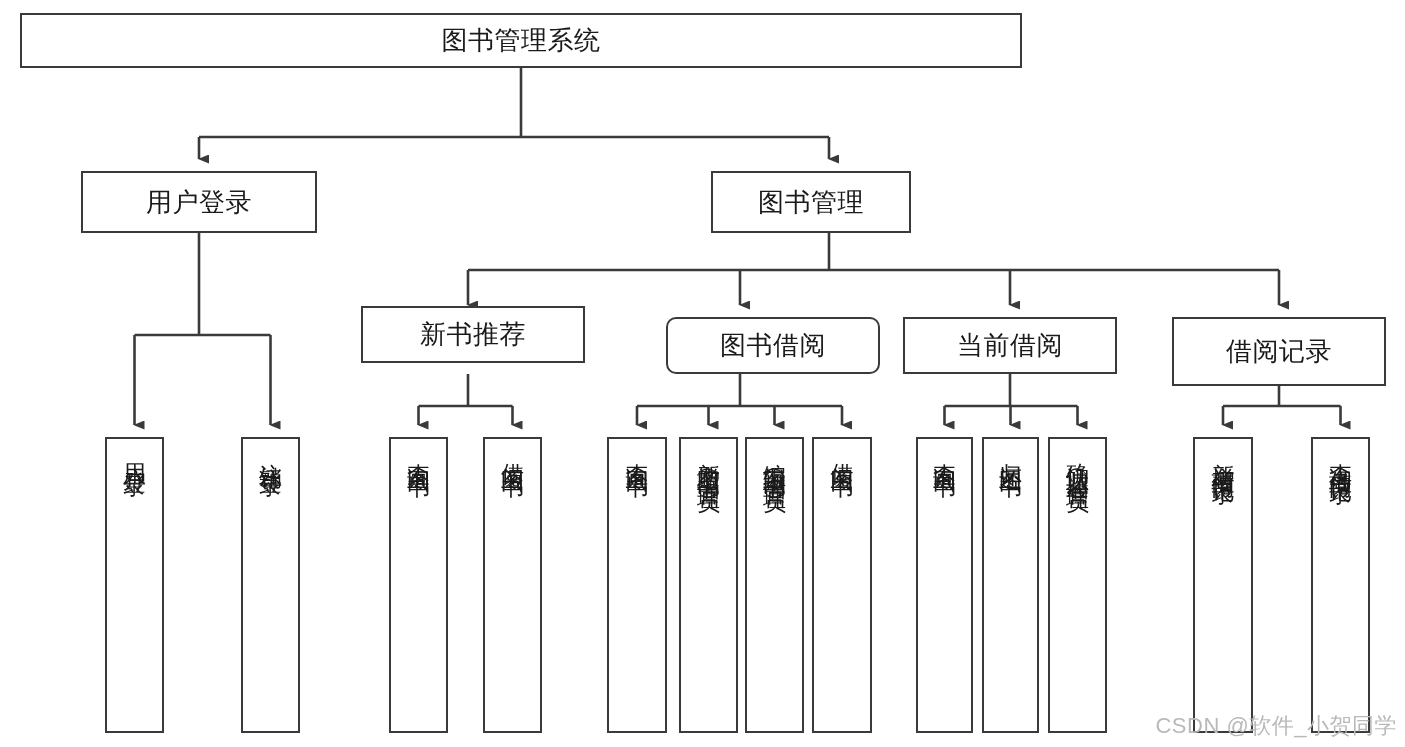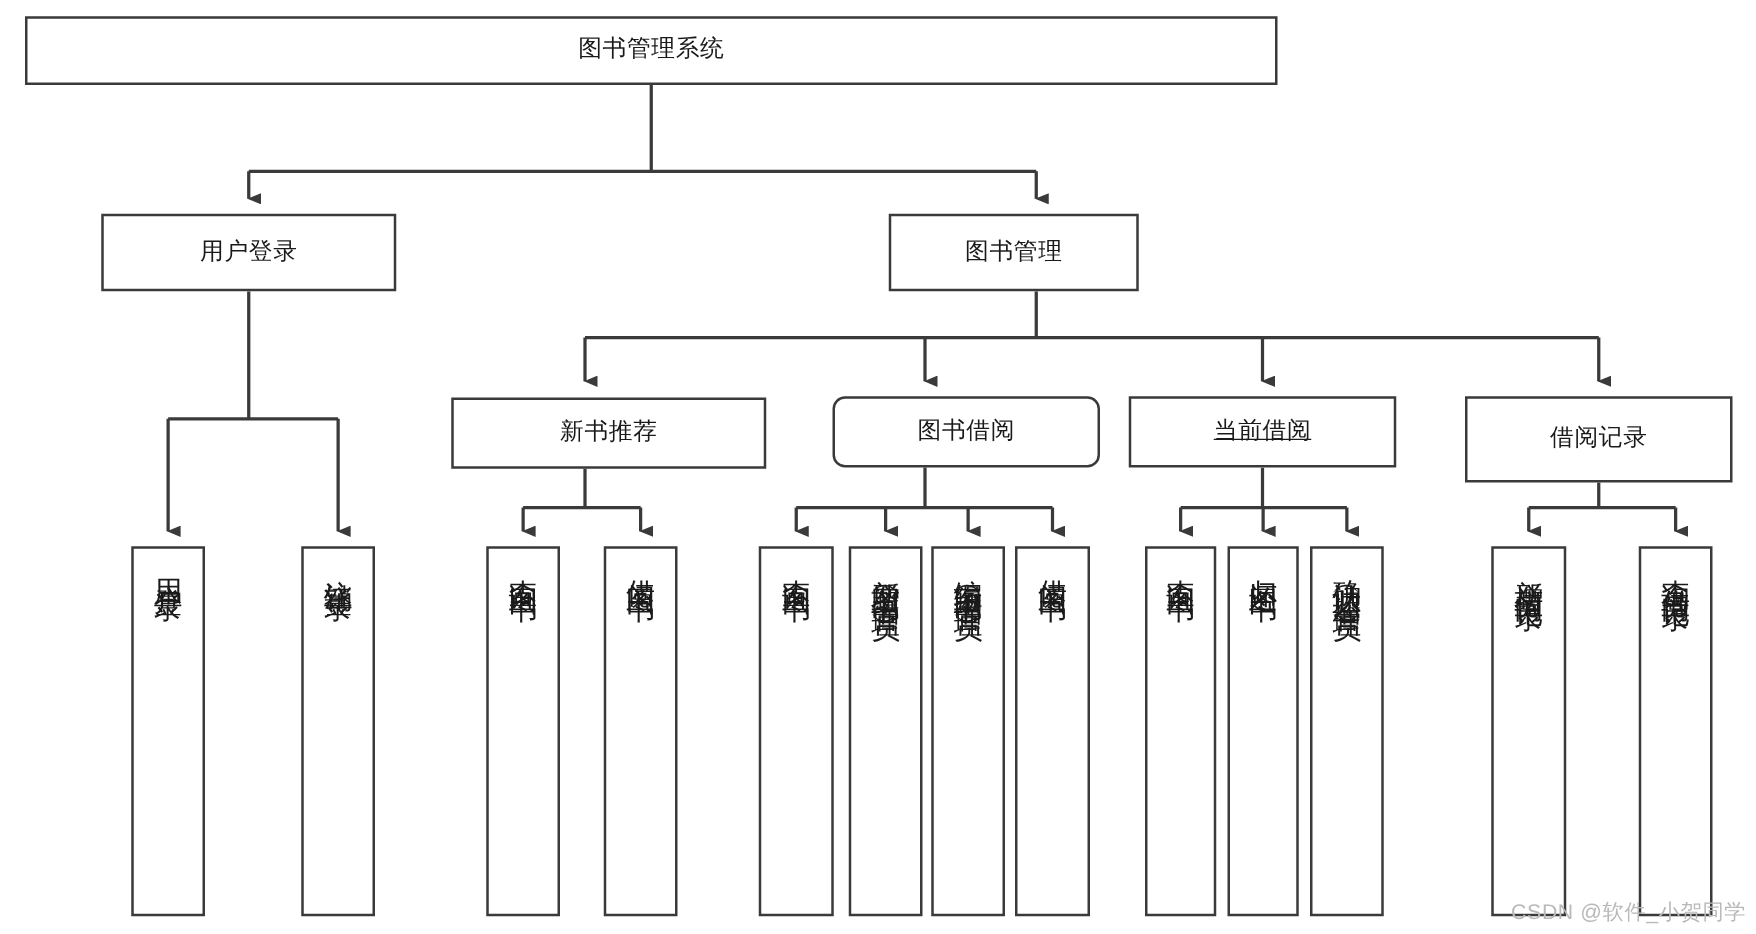--- a/index.html
+++ b/index.html
@@ -37,42 +37,42 @@
     color: #1a1a1a;
   }
   .node .node-label {
     display: block;
     text-align: center;
     line-height: 1.18;
     white-space: nowrap;
   }
   
   .node.horiz .node-label {
-    font-size: 19px;
+    font-size: 26px;
     letter-spacing: 0.5px;
   }
   
   .node.vert {
     align-items: flex-start;
     justify-content: center;
     padding-top: 6px;
   }
   .node.vert .node-label {
     writing-mode: vertical-rl;
     text-orientation: upright;
     font-size: 23px;
     line-height: 1.0;
     letter-spacing: 4px;
     white-space: nowrap;
   }
   #watermark {
     position: absolute;
     right: 8px;
     bottom: 6px;
-    font-size: 17px;
+    font-size: 22px;
     color: #b9b9b9;
     letter-spacing: 0.5px;
     white-space: nowrap;
     pointer-events: none;
   }
 </style>
 </head>
 <body>
 
 <div id="diagram-root">
@@ -123,27 +123,27 @@
   <div id="node-group">
       <div class="node horiz" style="left: 20px; top: 13px; width: 1002px; height: 55px;">
         <span class="node-label">图书管理系统</span>
       </div>
       <div class="node horiz" style="left: 81px; top: 171px; width: 236px; height: 62px;">
         <span class="node-label">用户登录</span>
       </div>
       <div class="node horiz" style="left: 711px; top: 171px; width: 200px; height: 62px;">
         <span class="node-label">图书管理</span>
       </div>
-      <div class="node horiz" style="left: 361px; top: 318px; width: 252px; height: 57px;">
+      <div class="node horiz" style="left: 361px; top: 306px; width: 224px; height: 57px;">
         <span class="node-label">新书推荐</span>
       </div>
       <div class="node horiz" style="left: 666px; top: 317px; width: 214px; height: 57px; border-radius: 10px;">
         <span class="node-label">图书借阅</span>
       </div>
-      <div class="node horiz" style="left: 903px; top: 317px; width: 214px; height: 57px; text-decoration: underline;">
+      <div class="node horiz" style="left: 903px; top: 317px; width: 214px; height: 57px;">
         <span class="node-label">当前借阅</span>
       </div>
       <div class="node horiz" style="left: 1172px; top: 317px; width: 214px; height: 69px;">
         <span class="node-label">借阅记录</span>
       </div>
       <div class="node vert" style="left: 105px; top: 437px; width: 59px; height: 296px;">
         <span class="node-label">用户登录</span>
       </div>
       <div class="node vert" style="left: 241px; top: 437px; width: 59px; height: 296px;">
         <span class="node-label">注销登录</span>

